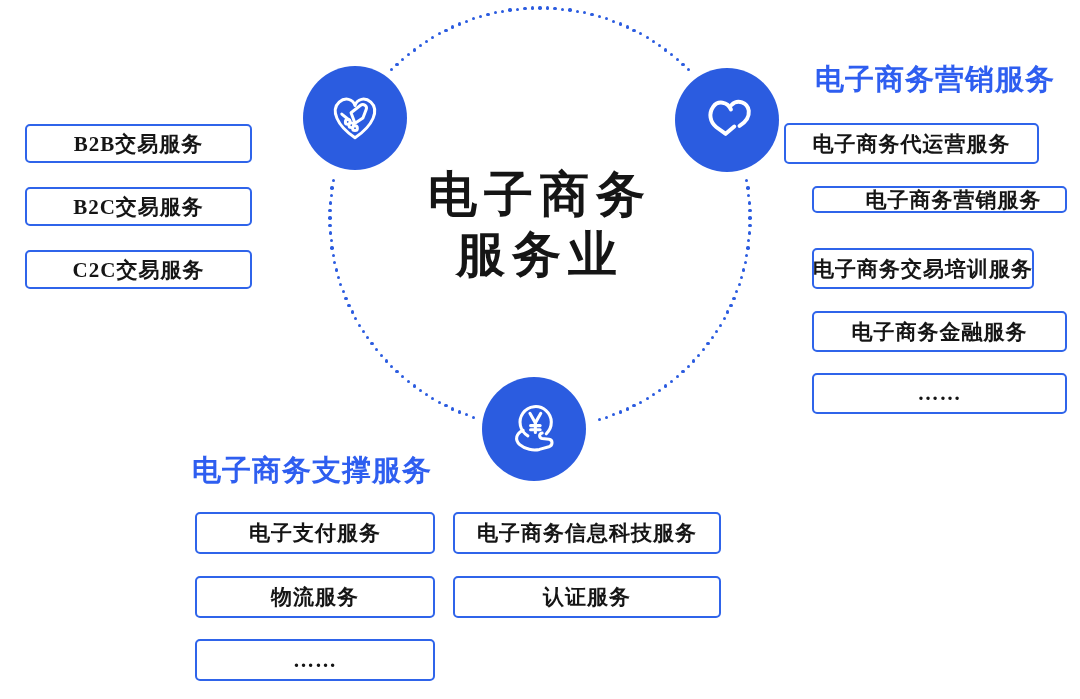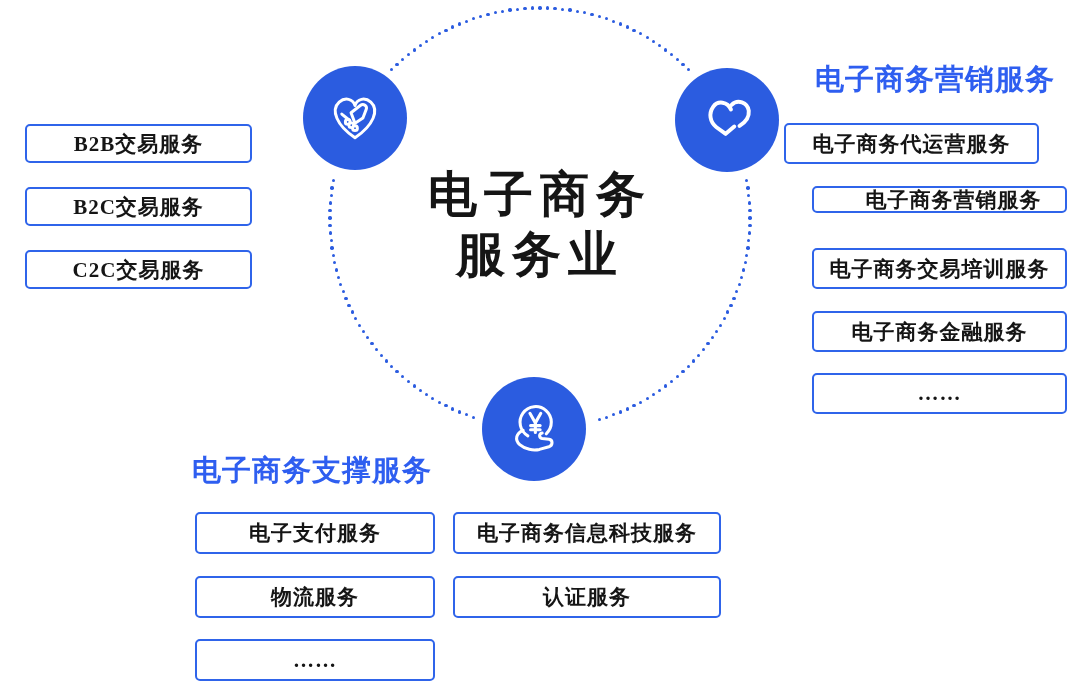--- a/index.html
+++ b/index.html
@@ -205,21 +205,21 @@
     </svg>
   </div>
 
   <div class="box" style="left:25px;top:124px;width:227px;height:39px;">B2B交易服务</div>
   <div class="box" style="left:25px;top:187px;width:227px;height:39px;">B2C交易服务</div>
   <div class="box" style="left:25px;top:250px;width:227px;height:39px;">C2C交易服务</div>
 
   <div class="col-header" style="left:815px;top:60px;">电子商务营销服务</div>
   <div class="box" style="left:784px;top:123px;width:255px;height:41px;">电子商务代运营服务</div>
   <div class="box" style="left:812px;top:186px;width:255px;height:27px;padding-left:28px;">电子商务营销服务</div>
-  <div class="box" style="left:812px;top:248px;width:255px;height:41px;">电子商务交易培训服务</div>
+  <div class="box" style="left:812px;top:248px;width:222px;height:41px;">电子商务交易培训服务</div>
   <div class="box" style="left:812px;top:311px;width:255px;height:41px;">电子商务金融服务</div>
   <div class="box" style="left:812px;top:373px;width:255px;height:41px;">……</div>
 
   <div class="col-header" style="left:192px;top:451px;text-align:center;">电子商务支撑服务</div>
   <div class="box" style="left:195px;top:512px;width:240px;height:42px;">电子支付服务</div>
   <div class="box" style="left:195px;top:576px;width:240px;height:42px;">物流服务</div>
   <div class="box" style="left:453px;top:512px;width:268px;height:42px;">电子商务信息科技服务</div>
   <div class="box" style="left:453px;top:576px;width:268px;height:42px;">认证服务</div>
   <div class="box" style="left:195px;top:639px;width:240px;height:42px;">……</div>
 

